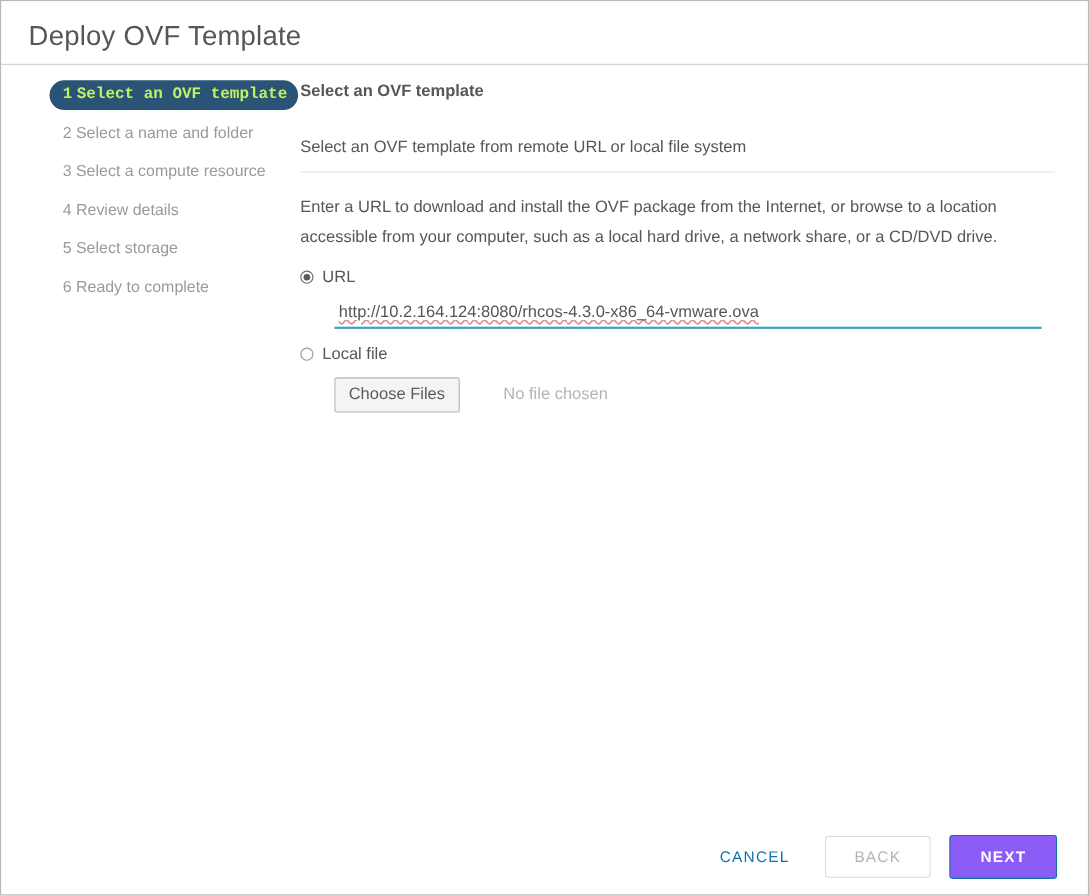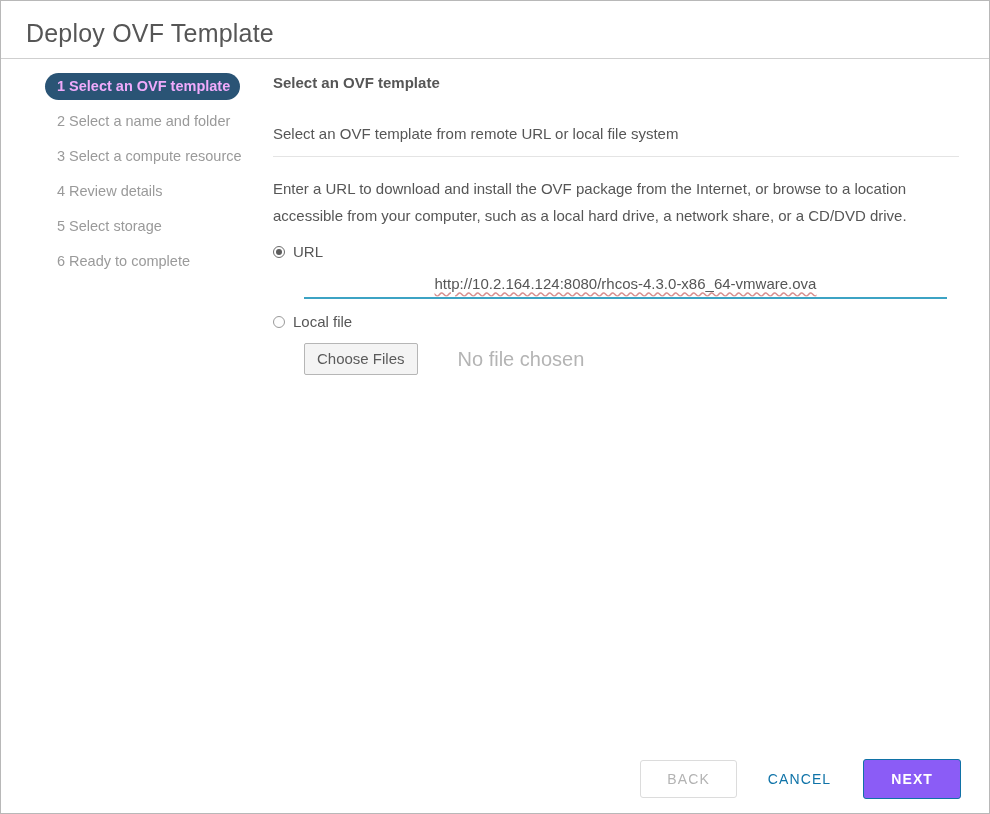--- a/index.html
+++ b/index.html
@@ -59,24 +59,25 @@
     font-size: 14.5px;
     color: #9a9a9a;
     line-height: 17px;
     padding: 5px 0 5px 12px;
     margin-bottom: 8px;
     border-radius: 14px;
     white-space: nowrap;
   }
   .step.active {
     background: #2a5475;
-    color: #f0abfc;
+    color: #bef264;
     font-weight: bold;
     padding-right: 10px;
     display: inline-block;
+    font-family: Liberation Mono, monospace;
   }
   .step-num { margin-right: 4px; }
 
   
   .panel {
     flex: 1 1 auto;
     padding-right: 30px;
     padding-left: 4px;
   }
   .panel-title {
@@ -146,21 +147,20 @@
   .url-value {
     font-size: 15px;
     color: #565656;
     line-height: 20px;
     padding: 0 4px 3px 4px;
     text-decoration: underline;
     text-decoration-color: #d78f8f;
     text-decoration-style: wavy;
     text-underline-offset: 2px;
     white-space: nowrap;
-    text-align: center;
   }
 
   
   .file-row {
     display: flex;
     align-items: center;
     margin-top: 12px;
     margin-left: 31px;
     gap: 28px;
   }
@@ -169,21 +169,21 @@
     font-family: "Liberation Sans", sans-serif;
     font-size: 15px;
     color: #5b5b5b;
     background: #f4f4f4;
     border: 1px solid #b6b6b6;
     border-radius: 2px;
     padding: 6px 12px;
     line-height: 18px;
   }
   .no-file-text {
-    font-size: 20px;
+    font-size: 15px;
     color: #b4b4b4;
     margin-left: 12px;
     line-height: 18px;
   }
 
   
   .dialog-footer {
     position: absolute;
     right: 28px;
     bottom: 14px;
@@ -276,18 +276,18 @@
 
       <div class="file-row">
         <button class="choose-files-btn">Choose Files</button>
         <span class="no-file-text">No file chosen</span>
       </div>
 
     </div>
   </div>
 
   <div class="dialog-footer">
+    <button class="btn btn-cancel">CANCEL</button>
     <button class="btn btn-back">BACK</button>
-    <button class="btn btn-cancel">CANCEL</button>
     <button class="btn btn-next">NEXT</button>
   </div>
 
 </div>
 
 </body></html>

